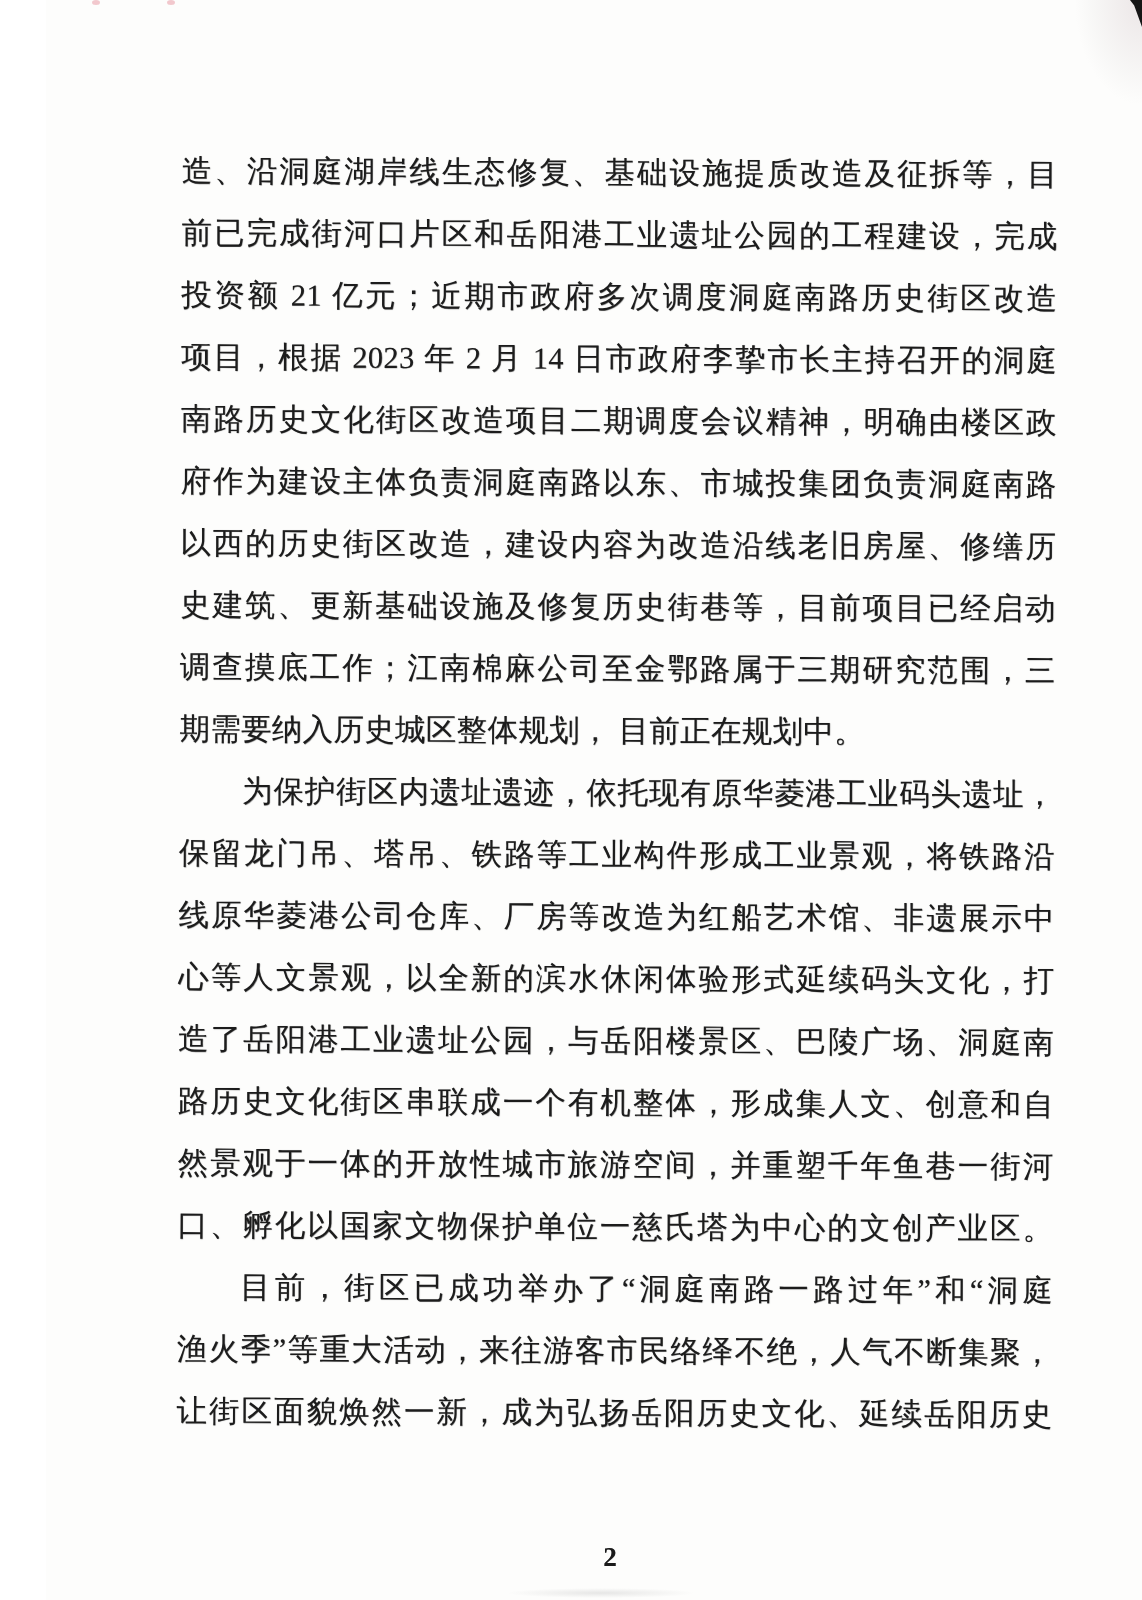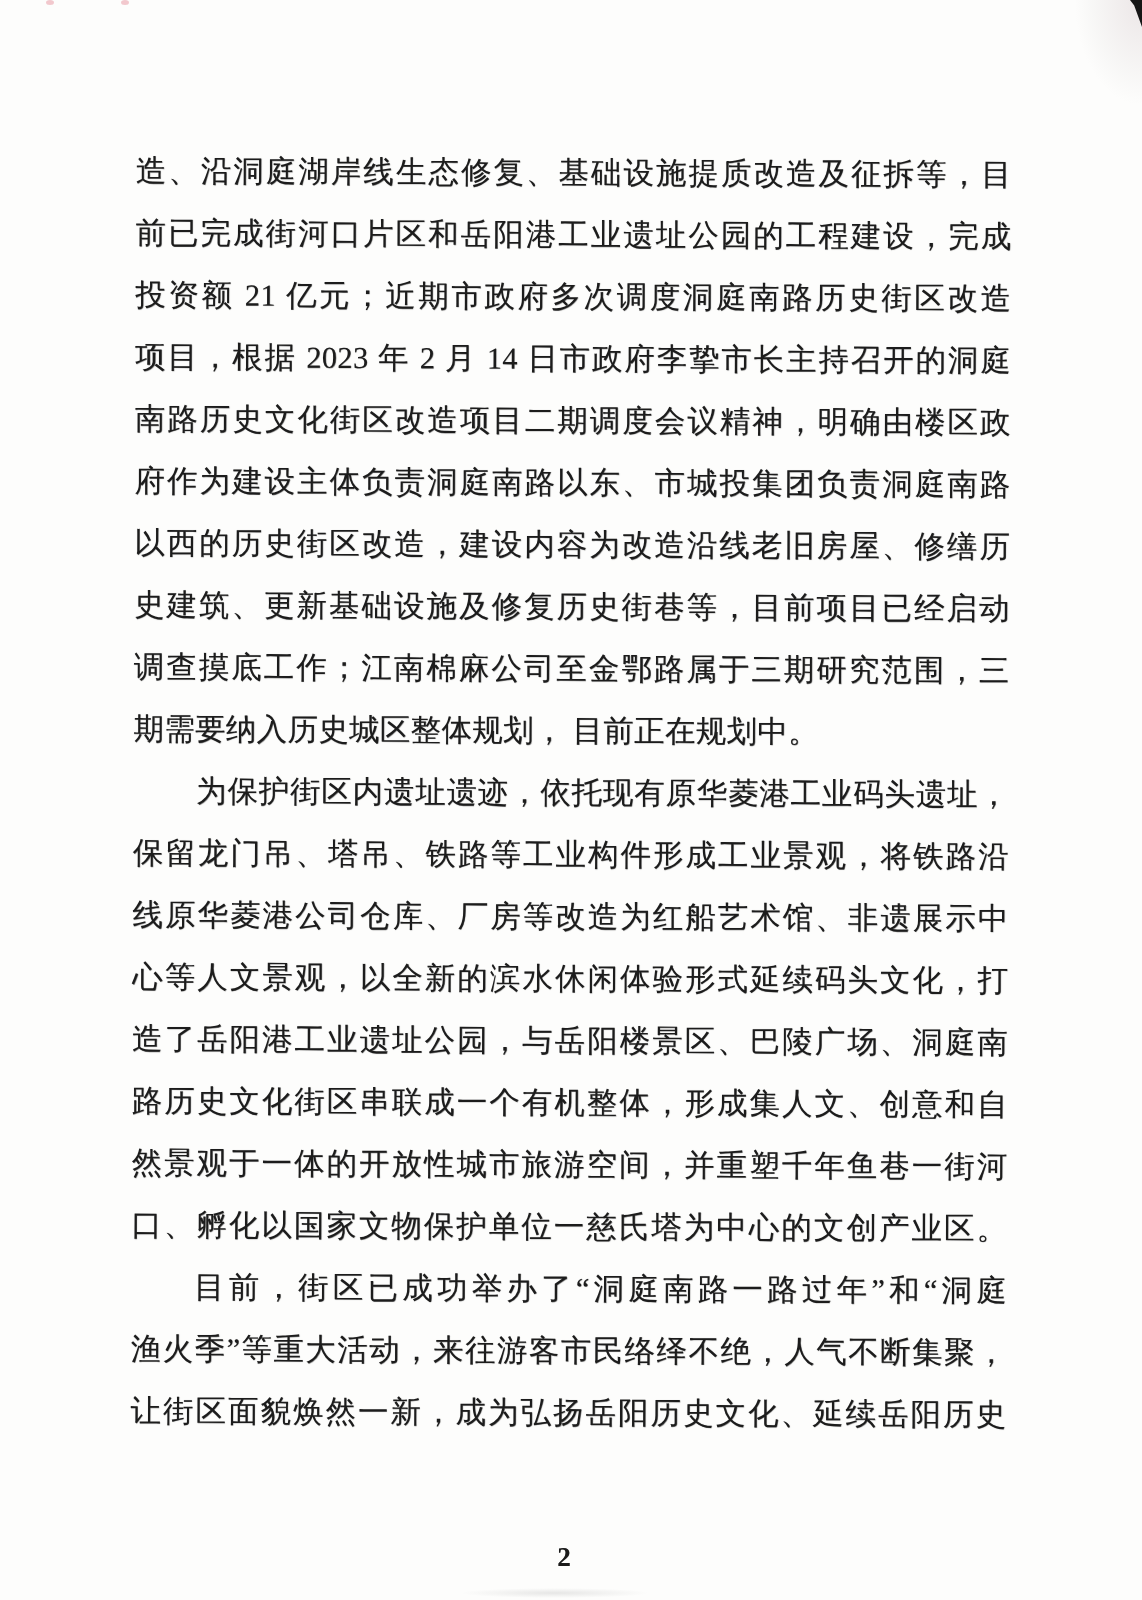--- a/index.html
+++ b/index.html
@@ -11,20 +11,21 @@
     height: 1600px;
     position: relative;
     overflow: hidden;
     background: #ffffff;
     font-family: "Liberation Serif", "DejaVu Serif", serif;
   }
   .page {
     position: absolute;
     inset: 0;
     background: #fdfdfc;
+    margin-left: 46px;
   }
   
   .text-block {
     position: absolute;
     left: 136px;
     top: 140px;
     width: 876px;
     transform: rotate(0.25deg);
     transform-origin: 0 0;
     color: #1c1c1c;

